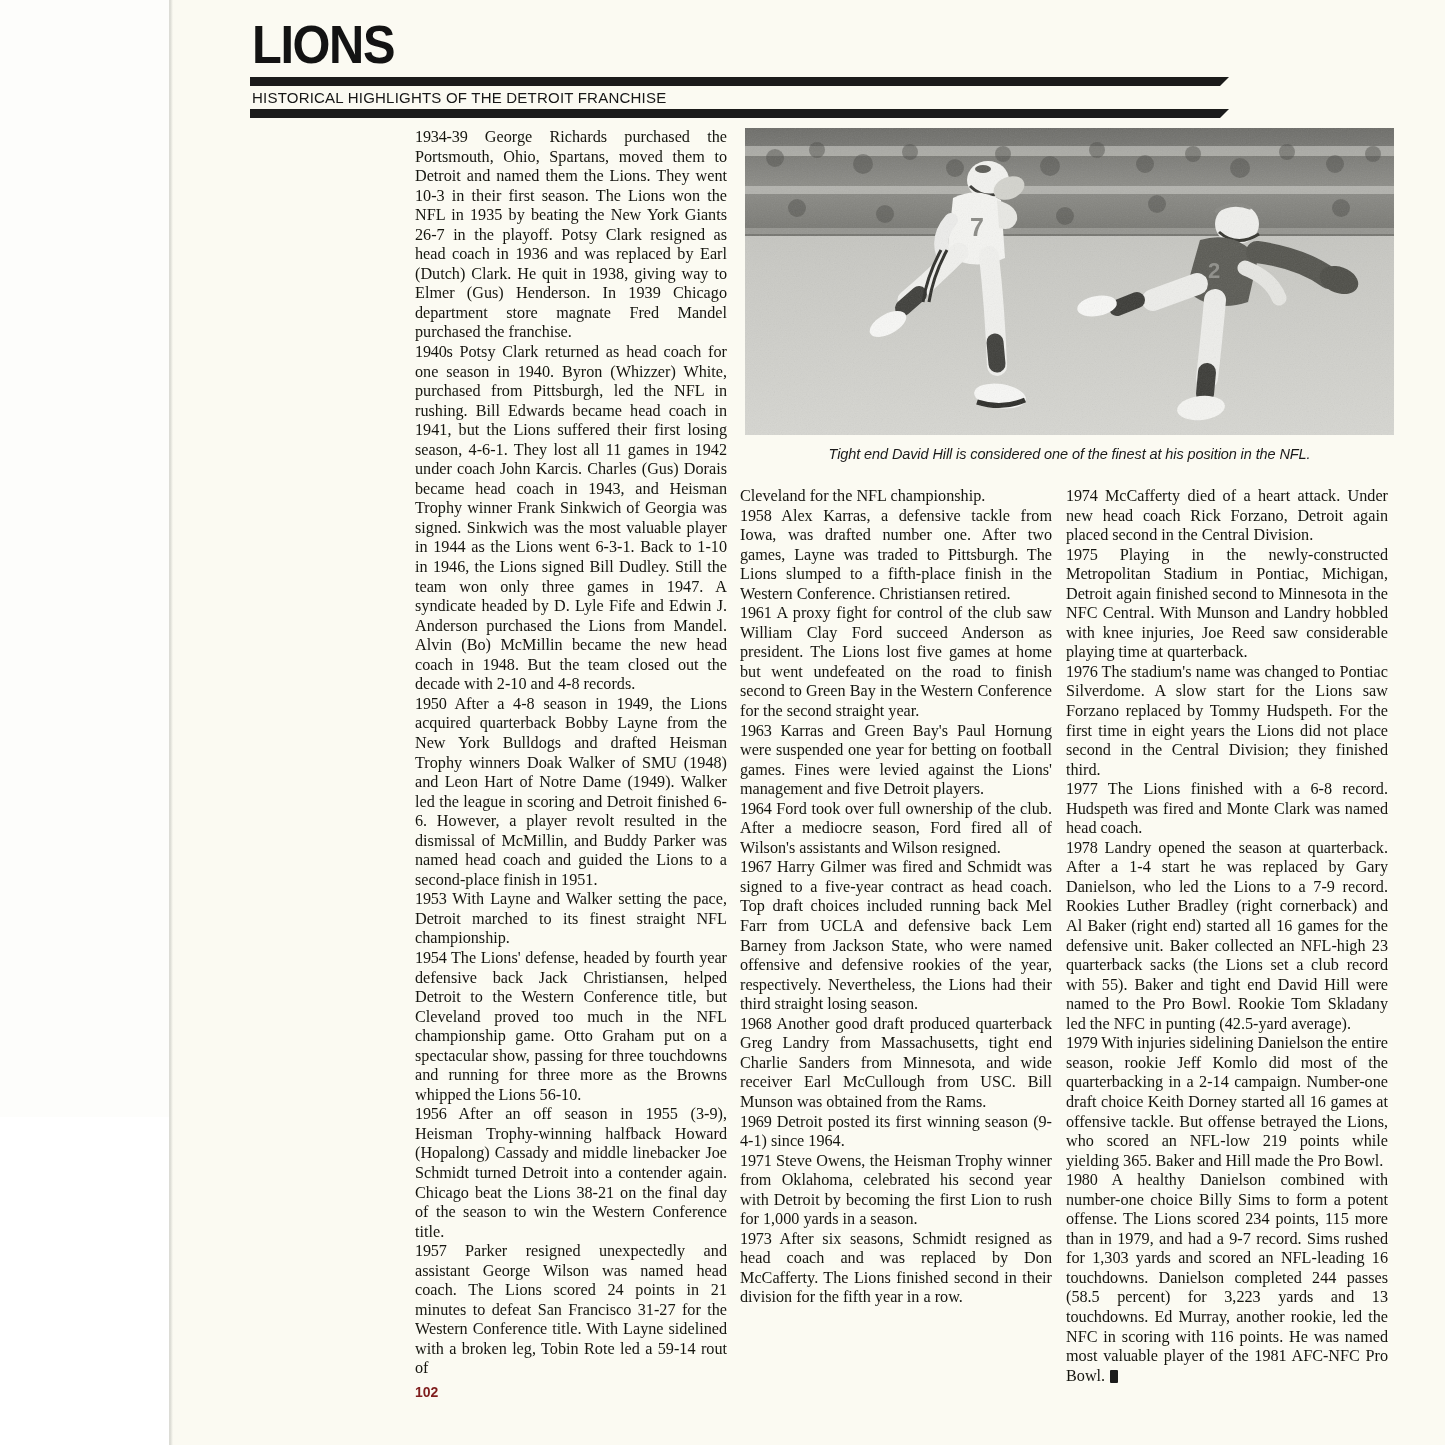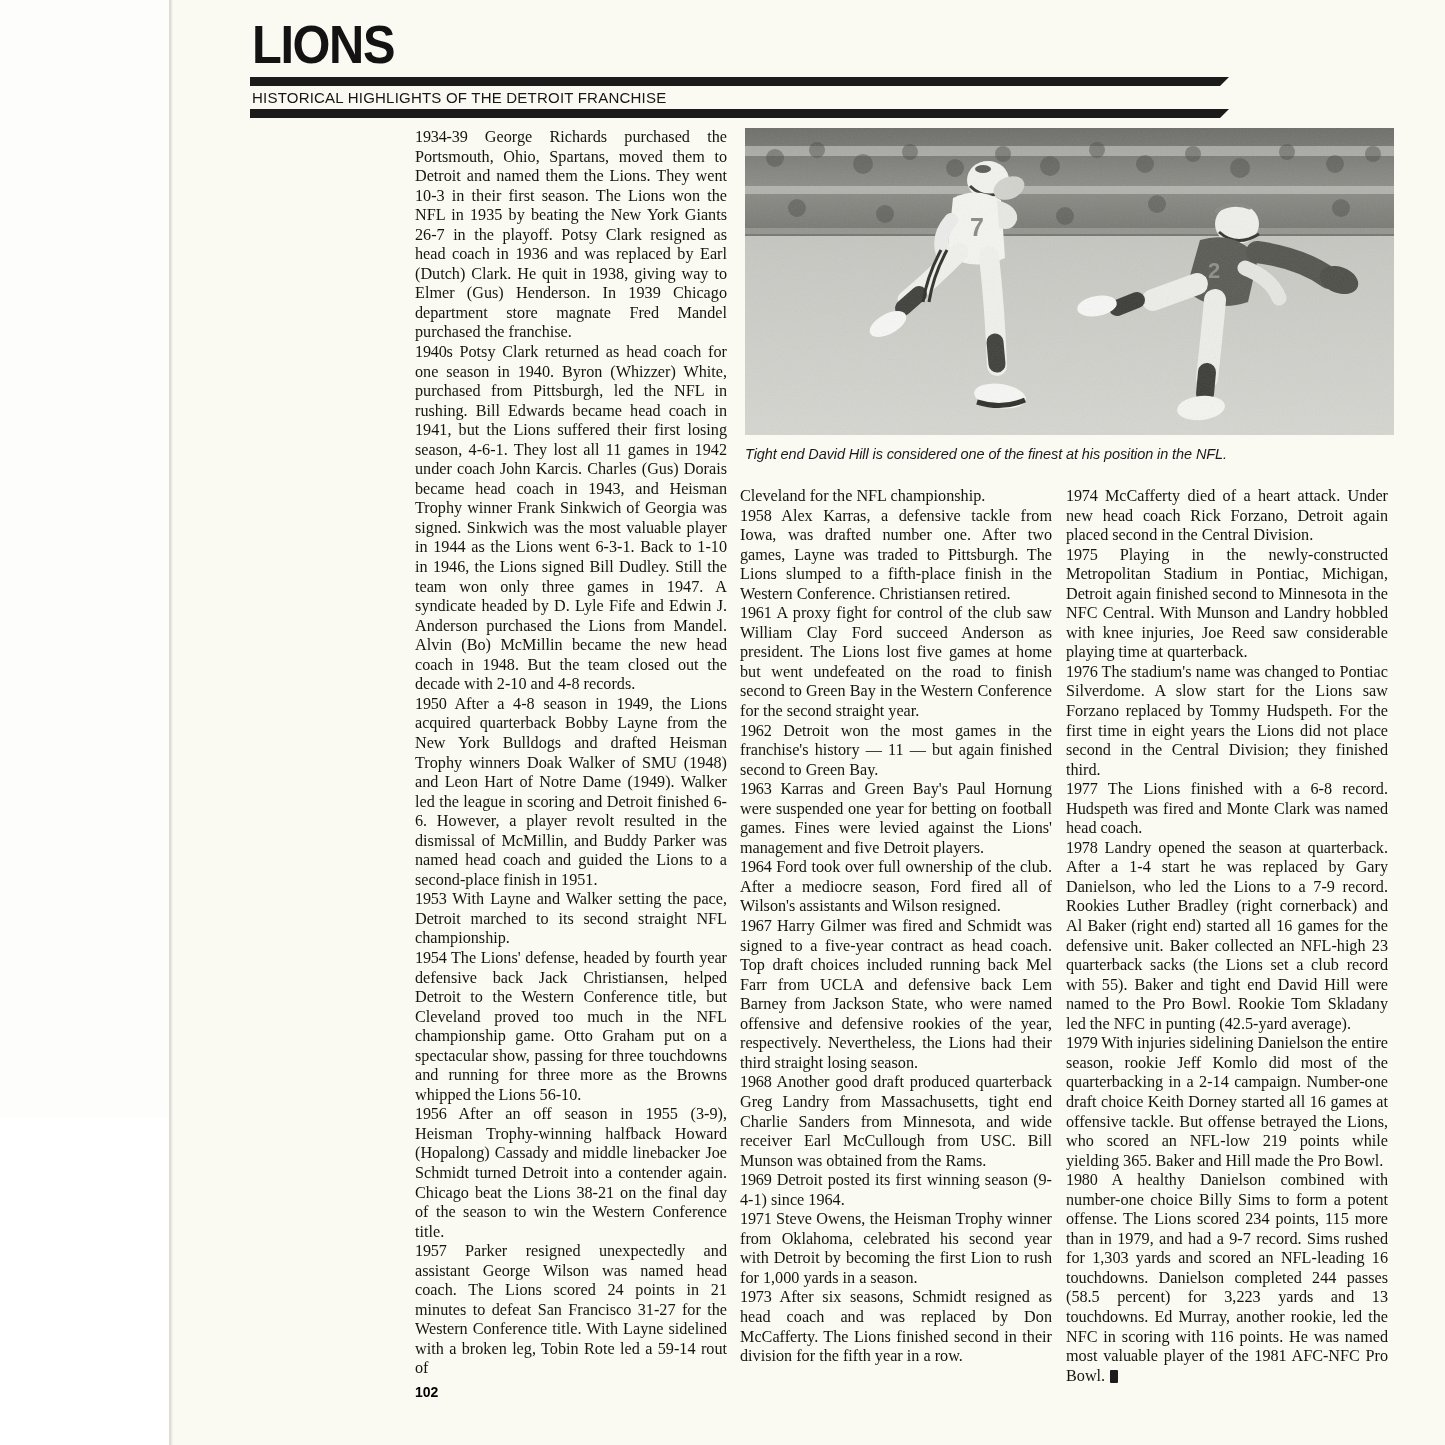--- a/index.html
+++ b/index.html
@@ -111,20 +111,21 @@
     background: #cfcfcb;
   }
   .photo-svg { display: block; width: 649px; height: 307px; }
   .photo-caption {
     font-family: "Liberation Sans", sans-serif;
     font-style: italic;
     font-size: 14.5px;
     color: #1a1a1a;
     margin-top: 11px;
     letter-spacing: -0.1px;
+    text-align: center;
   }
 
   
   .col {
     position: absolute;
     font-family: "Liberation Serif", serif;
     font-size: 16.2px;
     line-height: 19.55px;
     color: #15150f;
     text-align: justify;
@@ -150,21 +151,21 @@
     border-radius: 1px;
   }
 
   .page-number {
     position: absolute;
     left: 245px;
     top: 1384px;
     font-family: "Liberation Sans", sans-serif;
     font-weight: bold;
     font-size: 14px;
-    color: #000000;
+    color: #7f1d1d;
     text-align: center;
   }
 </style>
 </head>
 <body>
 
 <div id="page-wrap">
   <div class="page-sheet">
 
     <div class="masthead">
@@ -282,30 +283,29 @@
         </svg>
 
       </div>
       <div class="photo-caption">Tight end David Hill is considered one of the finest at his position in the NFL.</div>
     </div>
 
     <div class="col" id="col1">
         <p><span class="yr">1934-39</span> <span>George Richards purchased the Portsmouth, Ohio, Spartans, moved them to Detroit and named them the Lions. They went 10-3 in their first season. The Lions won the NFL in 1935 by beating the New York Giants 26-7 in the playoff. Potsy Clark resigned as head coach in 1936 and was replaced by Earl (Dutch) Clark. He quit in 1938, giving way to Elmer (Gus) Henderson. In 1939 Chicago department store magnate Fred Mandel purchased the franchise.</span></p>
         <p><span class="yr">1940s</span> <span>Potsy Clark returned as head coach for one season in 1940. Byron (Whizzer) White, purchased from Pittsburgh, led the NFL in rushing. Bill Edwards became head coach in 1941, but the Lions suffered their first losing season, 4-6-1. They lost all 11 games in 1942 under coach John Karcis. Charles (Gus) Dorais became head coach in 1943, and Heisman Trophy winner Frank Sinkwich of Georgia was signed. Sinkwich was the most valuable player in 1944 as the Lions went 6-3-1. Back to 1-10 in 1946, the Lions signed Bill Dudley. Still the team won only three games in 1947. A syndicate headed by D. Lyle Fife and Edwin J. Anderson purchased the Lions from Mandel. Alvin (Bo) McMillin became the new head coach in 1948. But the team closed out the decade with 2-10 and 4-8 records.</span></p>
         <p><span class="yr">1950</span> <span>After a 4-8 season in 1949, the Lions acquired quarterback Bobby Layne from the New York Bulldogs and drafted Heisman Trophy winners Doak Walker of SMU (1948) and Leon Hart of Notre Dame (1949). Walker led the league in scoring and Detroit finished 6-6. However, a player revolt resulted in the dismissal of McMillin, and Buddy Parker was named head coach and guided the Lions to a second-place finish in 1951.</span></p>
-        <p><span class="yr">1953</span> <span>With Layne and Walker setting the pace, Detroit marched to its second straight NFL championship.</span></p>
+        <p><span class="yr">1953</span> <span>With Layne and Walker setting the pace, Detroit marched to its finest straight NFL championship.</span></p>
         <p><span class="yr">1954</span> <span>The Lions' defense, headed by fourth year defensive back Jack Christiansen, helped Detroit to the Western Conference title, but Cleveland proved too much in the NFL championship game. Otto Graham put on a spectacular show, passing for three touchdowns and running for three more as the Browns whipped the Lions 56-10.</span></p>
         <p><span class="yr">1956</span> <span>After an off season in 1955 (3-9), Heisman Trophy-winning halfback Howard (Hopalong) Cassady and middle linebacker Joe Schmidt turned Detroit into a contender again. Chicago beat the Lions 38-21 on the final day of the season to win the Western Conference title.</span></p>
         <p><span class="yr">1957</span> <span>Parker resigned unexpectedly and assistant George Wilson was named head coach. The Lions scored 24 points in 21 minutes to defeat San Francisco 31-27 for the Western Conference title. With Layne sidelined with a broken leg, Tobin Rote led a 59-14 rout of</span></p>
       </div>
     <div class="col" id="col2">
         <p><span>Cleveland for the NFL championship.</span></p>
         <p><span class="yr">1958</span> <span>Alex Karras, a defensive tackle from Iowa, was drafted number one. After two games, Layne was traded to Pittsburgh. The Lions slumped to a fifth-place finish in the Western Conference. Christiansen retired.</span></p>
         <p><span class="yr">1961</span> <span>A proxy fight for control of the club saw William Clay Ford succeed Anderson as president. The Lions lost five games at home but went undefeated on the road to finish second to Green Bay in the Western Conference for the second straight year.</span></p>
-        <p><span class="yr">1962</span> <span>Detroit won the most games in the franchise's history — 11 — but again finished second to Green Bay.</span></p>
         <p><span class="yr">1963</span> <span>Karras and Green Bay's Paul Hornung were suspended one year for betting on football games. Fines were levied against the Lions' management and five Detroit players.</span></p>
         <p><span class="yr">1964</span> <span>Ford took over full ownership of the club. After a mediocre season, Ford fired all of Wilson's assistants and Wilson resigned.</span></p>
         <p><span class="yr">1967</span> <span>Harry Gilmer was fired and Schmidt was signed to a five-year contract as head coach. Top draft choices included running back Mel Farr from UCLA and defensive back Lem Barney from Jackson State, who were named offensive and defensive rookies of the year, respectively. Nevertheless, the Lions had their third straight losing season.</span></p>
         <p><span class="yr">1968</span> <span>Another good draft produced quarterback Greg Landry from Massachusetts, tight end Charlie Sanders from Minnesota, and wide receiver Earl McCullough from USC. Bill Munson was obtained from the Rams.</span></p>
         <p><span class="yr">1969</span> <span>Detroit posted its first winning season (9-4-1) since 1964.</span></p>
         <p><span class="yr">1971</span> <span>Steve Owens, the Heisman Trophy winner from Oklahoma, celebrated his second year with Detroit by becoming the first Lion to rush for 1,000 yards in a season.</span></p>
         <p><span class="yr">1973</span> <span>After six seasons, Schmidt resigned as head coach and was replaced by Don McCafferty. The Lions finished second in their division for the fifth year in a row.</span></p>
       </div>
     <div class="col" id="col3">
         <p><span class="yr">1974</span> <span>McCafferty died of a heart attack. Under new head coach Rick Forzano, Detroit again placed second in the Central Division.</span></p>

